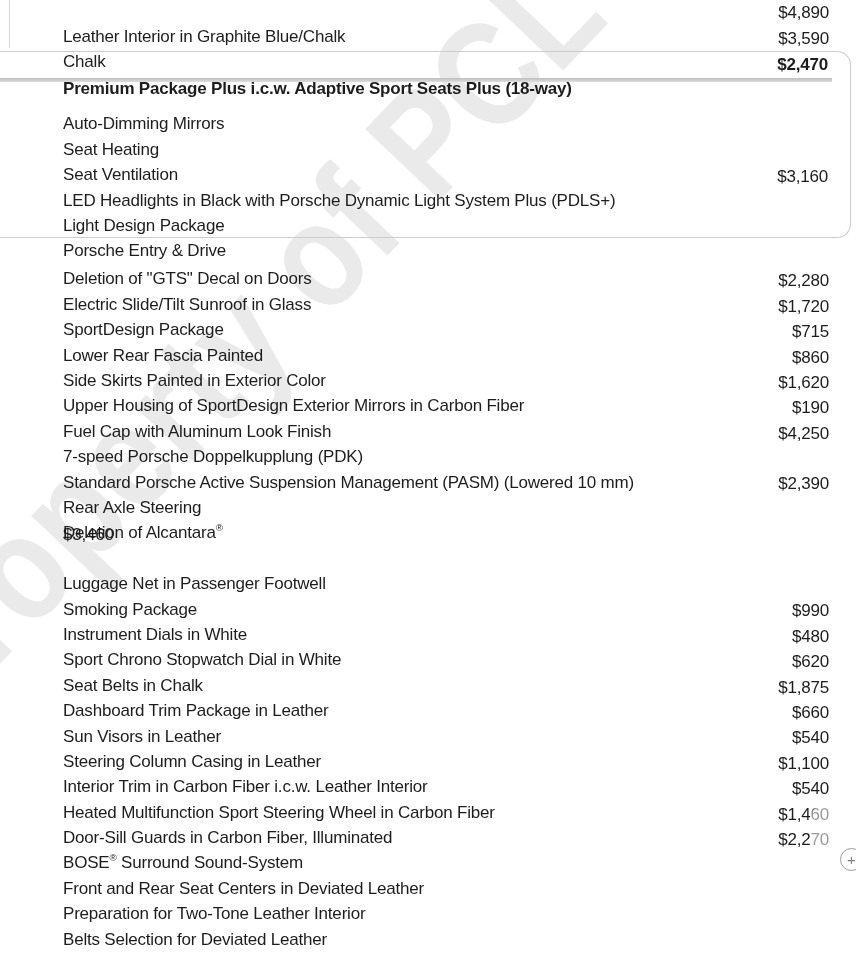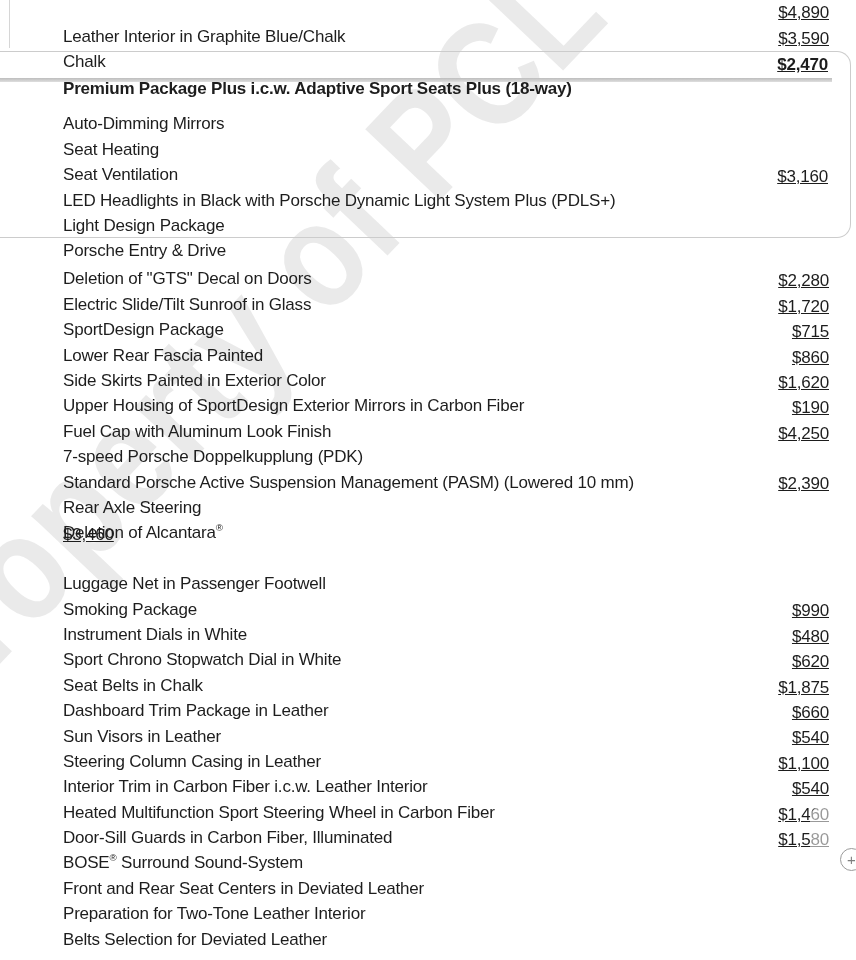--- a/index.html
+++ b/index.html
@@ -16,21 +16,21 @@
     transform-origin:0 100%;
     letter-spacing:1px;
     pointer-events:none;
   }
   .content{position:relative;z-index:1;}
   .row{
     height:25.4px;display:flex;align-items:center;justify-content:space-between;
     font-size:17px;letter-spacing:-0.2px;line-height:1;
   }
   .row .label{white-space:nowrap;margin-top:47px;}
-  .row .price{white-space:nowrap;text-decoration:underline;}
+  .row .price{white-space:nowrap;}
   sup{font-size:58%;vertical-align:super;line-height:0;}
   .section.top .row,.section.rest .row{padding-left:63px;padding-right:27px;}
   
   .tl-line{position:absolute;left:9px;top:0;width:1px;height:48px;background:#d6d6d6;}
   
   .premium-box{
     box-sizing:border-box;
     margin-left:-21px;margin-right:5px;
     height:187px;
     border:1.5px solid #cccccc;border-left:none;
@@ -234,21 +234,21 @@
         <span class="price">$540</span>
       </div>
 
       <div class="row">
         <span class="label">Door-Sill Guards in Carbon Fiber, Illuminated</span>
         <span class="price">$1,460</span>
       </div>
 
       <div class="row">
         <span class="label">BOSE<sup>®</sup> Surround Sound-System</span>
-        <span class="price">$1,580</span>
+        <span class="price">$2,270</span>
       </div>
 
       <div class="row">
         <span class="label">Front and Rear Seat Centers in Deviated Leather</span>
         <span class="price"></span>
       </div>
 
       <div class="row">
         <span class="label">Preparation for Two-Tone Leather Interior</span>
         <span class="price"></span>

